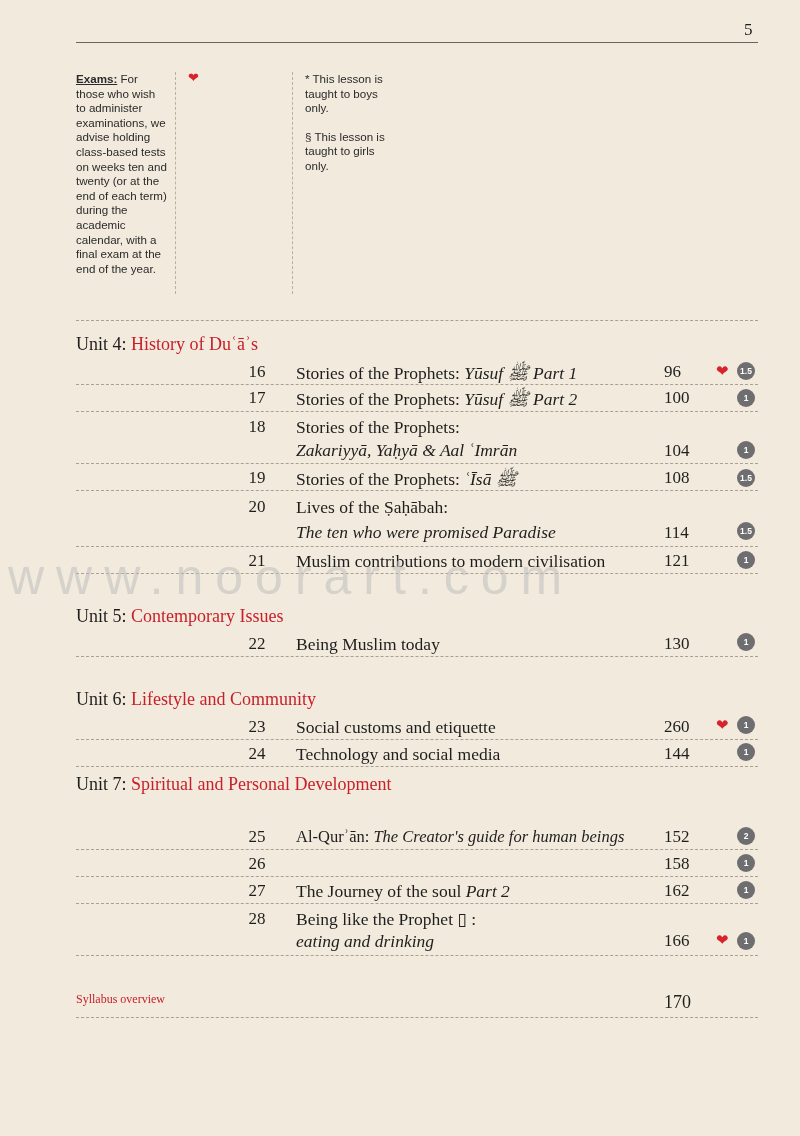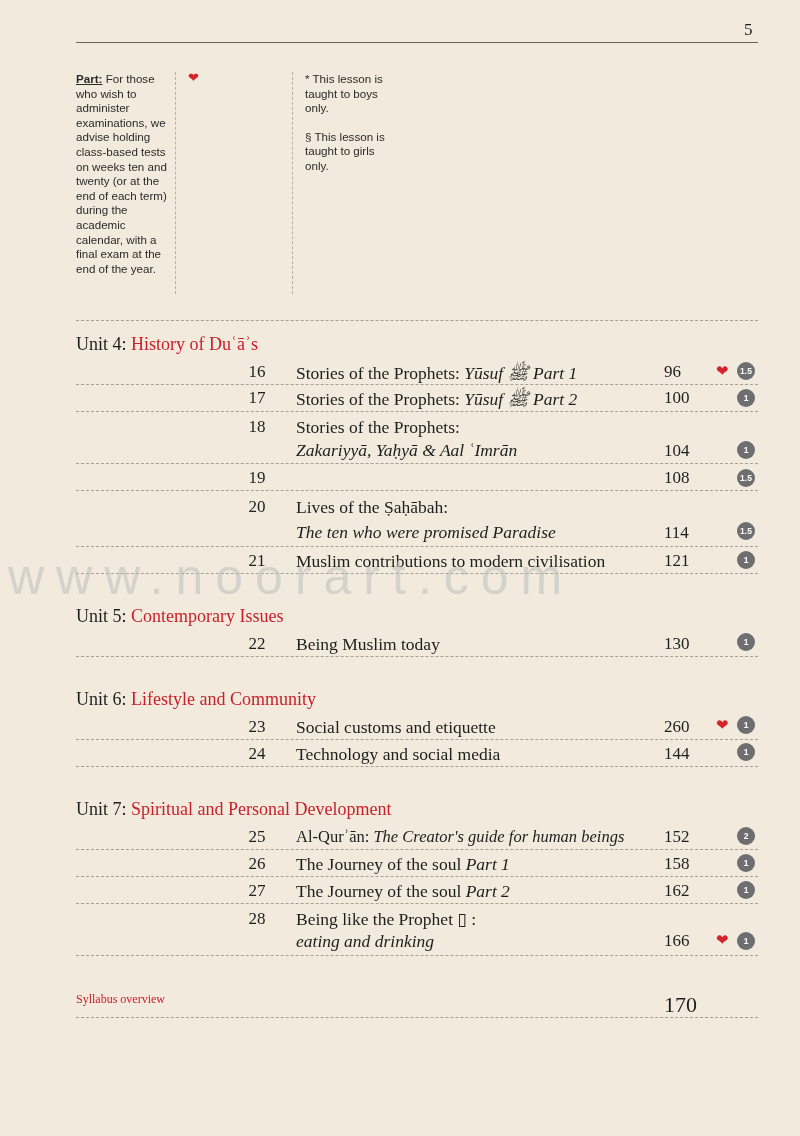--- a/index.html
+++ b/index.html
@@ -26,33 +26,33 @@
     .row { position: absolute; left: 76px; width: 682px; border-bottom: 1px dashed #a8a095; }
     .row .num { position: absolute; left: 166px; width: 30px; font-size: 17px; text-align: center; }
     .row .title { position: absolute; left: 220px; font-size: 17.5px; white-space: nowrap; }
     .row .title i { font-style: italic; }
     .row .page { position: absolute; left: 588px; font-size: 17px; }
     .row .heart { position: absolute; left: 640px; color: #d9232c; font-size: 15px; }
     .row .badge { position: absolute; left: 661px; width: 18px; height: 18px; border-radius: 50%; background: #6e6e70; color: #fff; font-family: "Liberation Sans", sans-serif; font-size: 8.5px; line-height: 18px; text-align: center; font-weight: bold; }
 
     .overview { position: absolute; left: 76px; top: 992px; width: 682px; height: 26px; border-bottom: 1px dashed #a8a095; }
     .overview .label { position: absolute; left: 0; font-size: 12px; color: #c8202b; }
-    .overview .page { position: absolute; left: 588px; font-size: 22px; }
+    .overview .page { position: absolute; left: 588px; font-size: 18px; }
 
     .watermark { position: absolute; top: 548px; left: 8px; font-family: "Liberation Sans", sans-serif; font-size: 50px; letter-spacing: 12px; color: rgba(190,190,190,0.55); pointer-events: none; white-space: nowrap; }
   </style>
 </head>
 <body>
 
 <div class="page-number">5</div>
 <div class="top-rule"></div>
 
 <div class="notes">
   <div class="note-col note-exams">
-    <span class="note-label">Part:</span><span> For those who wish to administer examinations, we advise holding class-based tests on weeks ten and twenty (or at the end of each term) during the academic calendar, with a final exam at the end of the year.</span>
+    <span class="note-label">Exams:</span><span> For those who wish to administer examinations, we advise holding class-based tests on weeks ten and twenty (or at the end of each term) during the academic calendar, with a final exam at the end of the year.</span>
   </div>
   <div class="note-col note-heart">
     <span class="heart-big">❤</span>
   </div>
   <div class="note-col note-legend">
     <div>* This lesson is taught to boys only.</div>
     <div class="legend-gap"></div>
     <div>§ This lesson is taught to girls only.</div>
   </div>
 </div>
@@ -77,20 +77,21 @@
 </div>
 <div class="row" style="top:412px;height:52px">
   <span class="num" style="top:5px">18</span>
   <span class="title" style="top:5px">Stories of the Prophets:</span>
   <span class="title" style="top:28px"><i>Zakariyyā, Yaḥyā &amp; Aal ʿImrān</i></span>
   <span class="page" style="top:29px">104</span>
   <span class="badge" style="top:29px">1</span>
 </div>
 <div class="row" style="top:464px;height:27px">
   <span class="num" style="top:4px">19</span>
+  <span class="title" style="top:4px"><span>Stories of the Prophets: </span><i>ʿĪsā ﷺ</i></span>
   <span class="page" style="top:4px">108</span>
   <span class="badge" style="top:5px">1.5</span>
 </div>
 <div class="row" style="top:491px;height:56px">
   <span class="num" style="top:6px">20</span>
   <span class="title" style="top:6px">Lives of the Ṣaḥābah:</span>
   <span class="title" style="top:31px"><i>The ten who were promised Paradise</i></span>
   <span class="page" style="top:32px">114</span>
   <span class="badge" style="top:31px">1.5</span>
 </div>
@@ -121,32 +122,31 @@
   <span class="heart" style="top:3px">❤</span>
   <span class="badge" style="top:3px">1</span>
 </div>
 <div class="row" style="top:740px;height:27px">
   <span class="num" style="top:4px">24</span>
   <span class="title" style="top:4px">Technology and social media</span>
   <span class="page" style="top:4px">144</span>
   <span class="badge" style="top:3px">1</span>
 </div>
 
-<div class="unit-title" style="top:799px">
+<div class="unit-title" style="top:774px">
   <span>Unit 7: </span><span class="accent">Spiritual and Personal Development</span>
 </div>
 <div class="row" style="top:824px;height:26px">
   <span class="num" style="top:3px">25</span>
   <span class="title" style="top:3px;font-size:16.5px"><span>Al-Qurʾān: </span><i>The Creator's guide for human beings</i></span>
   <span class="page" style="top:3px">152</span>
   <span class="badge" style="top:3px">2</span>
 </div>
 <div class="row" style="top:850px;height:27px">
   <span class="num" style="top:4px">26</span>
-  <span class="title" style="top:4px"><span>The Journey of the soul </span><i>Part 1</i></span>
   <span class="page" style="top:4px">158</span>
   <span class="badge" style="top:4px">1</span>
 </div>
 <div class="row" style="top:877px;height:27px">
   <span class="num" style="top:4px">27</span>
   <span class="title" style="top:4px"><span>The Journey of the soul </span><i>Part 2</i></span>
   <span class="page" style="top:4px">162</span>
   <span class="badge" style="top:4px">1</span>
 </div>
 <div class="row" style="top:904px;height:52px">

